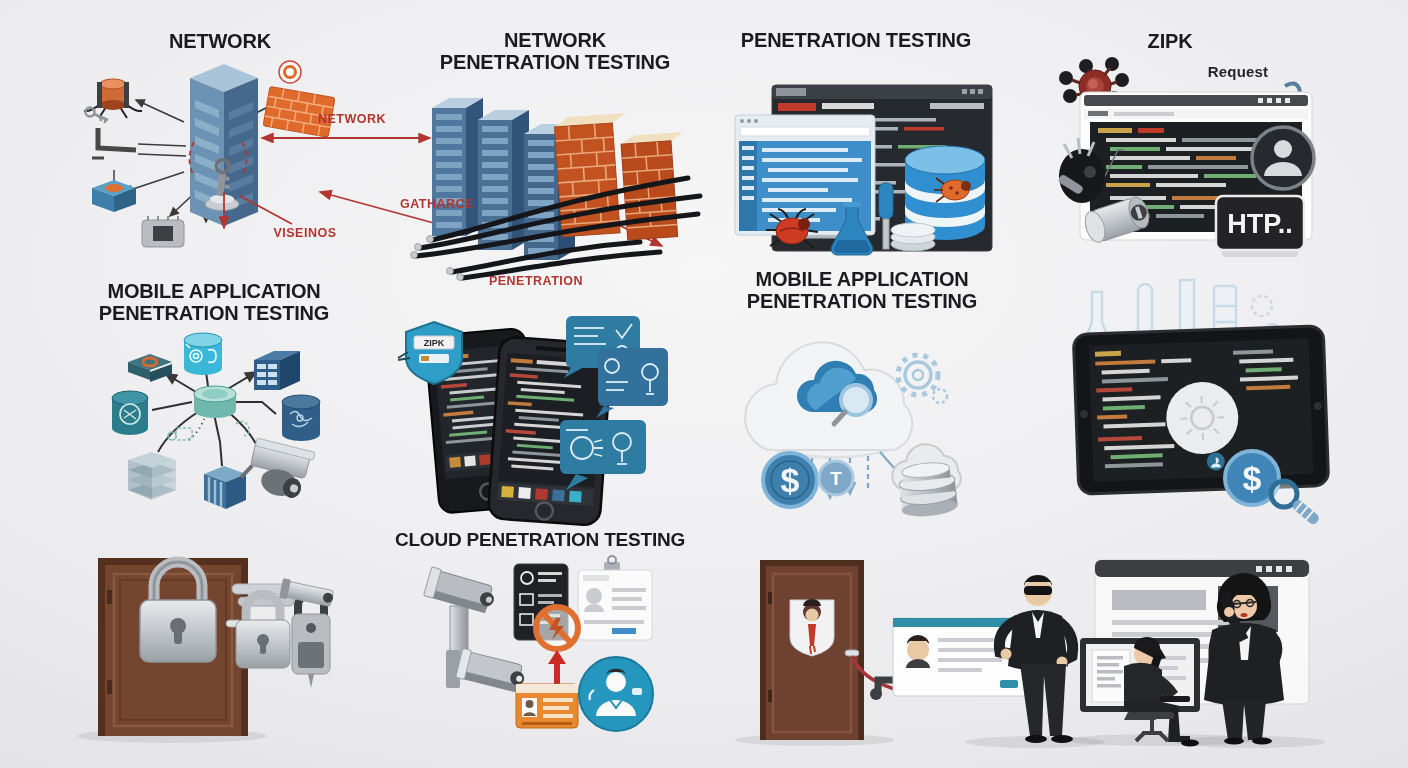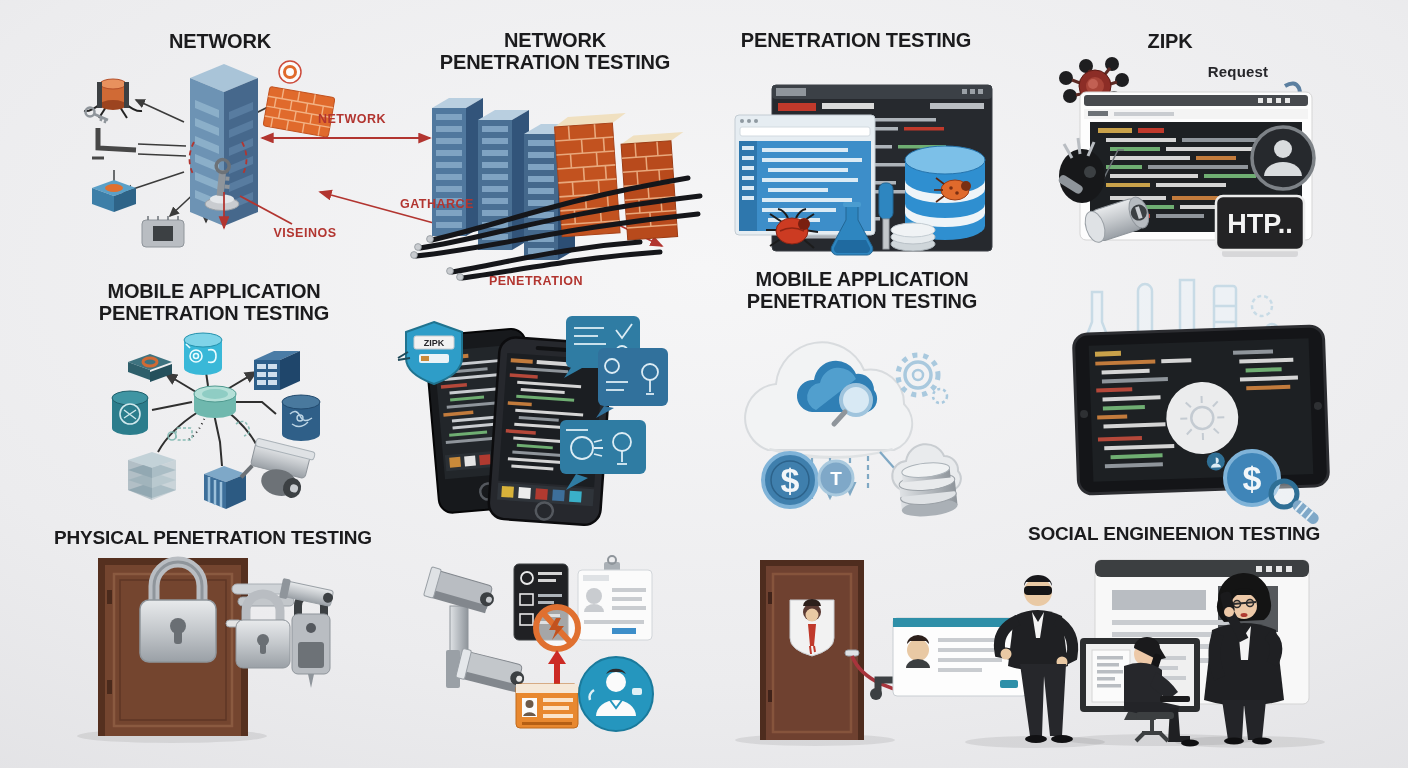--- a/index.html
+++ b/index.html
@@ -1116,21 +1116,20 @@
 <div class="title" style="left:214px;top:281px">
   <span class="tl">MOBILE APPLICATION</span>
   <span class="tl">PENETRATION TESTING</span>
 </div>
 
 <div class="title" style="left:862px;top:269px">
   <span class="tl">MOBILE APPLICATION</span>
   <span class="tl">PENETRATION TESTING</span>
 </div>
 
-<div class="title t-sm" style="left:213px;top:527px">PHYSICAL PENETRATION TESTING</div>
-<div class="title t-sm" style="left:1174px;top:523px">SOCIAL ENGINEENION TESTING</div>
+<div class="title t-sm" style="left:540px;top:529px">CLOUD PENETRATION TESTING</div>
 
 <span class="redlabel" style="left:352px;top:112px">NETWORK</span>
 <span class="redlabel" style="left:437px;top:197px">GATHARCE</span>
 <span class="redlabel" style="left:305px;top:226px">VISEINOS</span>
 <span class="redlabel" style="left:536px;top:274px">PENETRATION</span>
 
 </div>
 
 </body></html>

